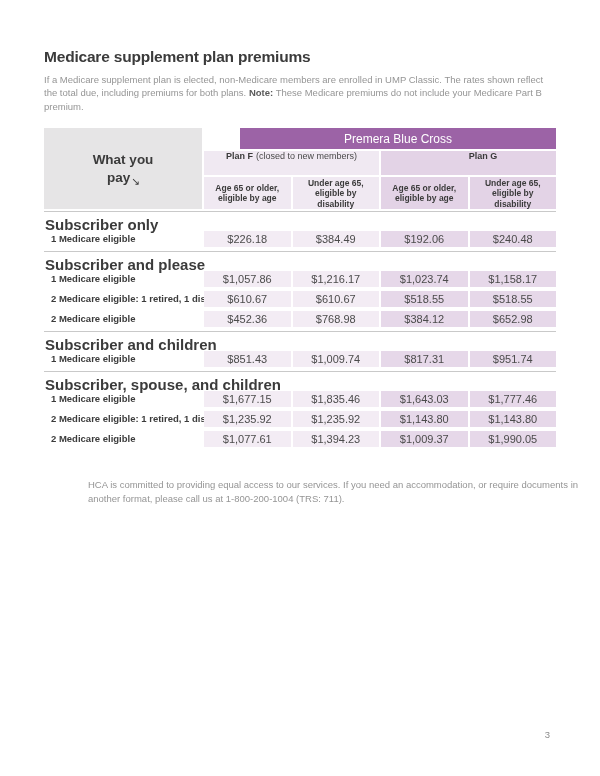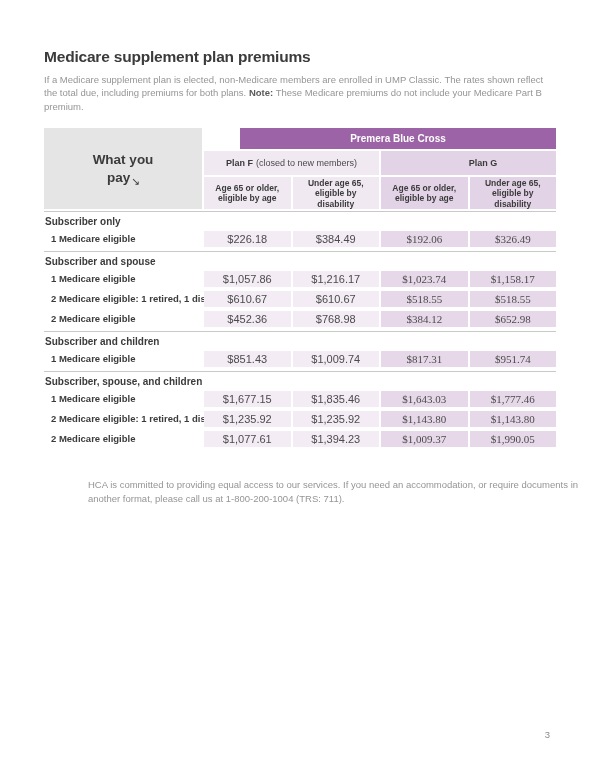--- a/index.html
+++ b/index.html
@@ -39,47 +39,47 @@
   .corner {
     grid-column: 1; grid-row: 1 / 4;
     background: var(--corner-bg);
     display: flex; flex-direction: column; align-items: center; justify-content: center;
     font-weight: 700; font-size: 13.5px; color: #3b3b3b; line-height: 1.3;
   }
   .corner .arrow { font-size: 10.5px; position: relative; top: 3px; left: 1px; font-weight: 400; }
   .carrier {
     grid-column: 2 / 6; grid-row: 1;
     background: var(--carrier-bg);
-    color: #ffffff; font-weight: 700; font-size: 10px;
+    color: #ffffff; font-weight: 400; font-size: 12px;
     display: flex; align-items: center; justify-content: center; margin-left: 36px;
   }
   .plan {
     grid-row: 2;
-    display: flex; align-items: center; justify-content: center;
+    display: flex; align-items: flex-start; justify-content: center;
     font-size: 9px; color: #3b3b3b;
   }
   .plan b { font-weight: 700; }
   .plan .suffix { margin-left: 3px; font-weight: 400; color: #4a4a4a; }
   .plan-f { grid-column: 2 / 4; background: var(--plan-f-light); }
   .plan-g { grid-column: 4 / 6; background: var(--plan-g-light); padding-left: 32px; }
   .colhead {
     grid-row: 3;
     display: flex; align-items: center; justify-content: center;
     text-align: center;
     font-size: 8.5px; font-weight: 700; color: #3b3b3b; line-height: 1.25;
     padding: 0 6px;
   }
   .colhead.f { background: var(--plan-f-light); }
   .colhead.g { background: var(--plan-g-light); }
 
   .tbody { margin-top: 2px; }
   .section-label {
     border-top: 1px solid #c9c9c9;
     padding: 4px 0 3px 1px;
-    font-size: 10px; font-weight: 700; color: #3b3b3b;
+    font-size: 15px; font-weight: 700; color: #3b3b3b;
     height: 12px;
   }
   .trow {
     display: grid;
     grid-template-columns: 158px repeat(4, 1fr);
     column-gap: 2px;
     height: 16px;
     margin-bottom: 4px;
   }
   .rlabel {
@@ -88,21 +88,21 @@
     line-height: 16px;
     white-space: nowrap;
   }
   .vcell {
     text-align: center;
     font-size: 11px;
     line-height: 16px;
     color: #4b4b4b;
   }
   .vcell.f { background: var(--plan-f-cell); }
-  .vcell.g { background: var(--plan-g-cell); font-family: Liberation Serif, serif; }
+  .vcell.g { background: var(--plan-g-cell); }
 
   .footnote {
     position: absolute; left: 44px; top: 478px; width: 512px;
     margin: 0;
     font-size: 9.5px; line-height: 1.45; color: var(--gray-text);
   }
   .pageno {
     position: absolute; right: 50px; top: 729px;
     font-size: 9.5px; color: #8c8c8c;
   }
@@ -140,23 +140,23 @@
         <div class="colhead g" style="grid-column:5">Under age 65, eligible by disability</div>
       </div>
 
       <div class="tbody" id="tbody">
           <div class="section-label">Subscriber only</div>
           <div class="trow">
             <div class="rlabel">1 Medicare eligible</div>
             <div class="vcell f">$226.18</div>
             <div class="vcell f">$384.49</div>
             <div class="vcell g">$192.06</div>
-            <div class="vcell g">$326.49</div>
-          </div>
-          <div class="section-label">Subscriber and spouse</div>
+            <div class="vcell g">$240.48</div>
+          </div>
+          <div class="section-label">Subscriber and please</div>
           <div class="trow">
             <div class="rlabel">1 Medicare eligible</div>
             <div class="vcell f">$1,057.86</div>
             <div class="vcell f">$1,216.17</div>
             <div class="vcell g">$1,023.74</div>
             <div class="vcell g">$1,158.17</div>
           </div>
           <div class="trow">
             <div class="rlabel">2 Medicare eligible: 1 retired, 1 disabled</div>
             <div class="vcell f">$610.67</div>

